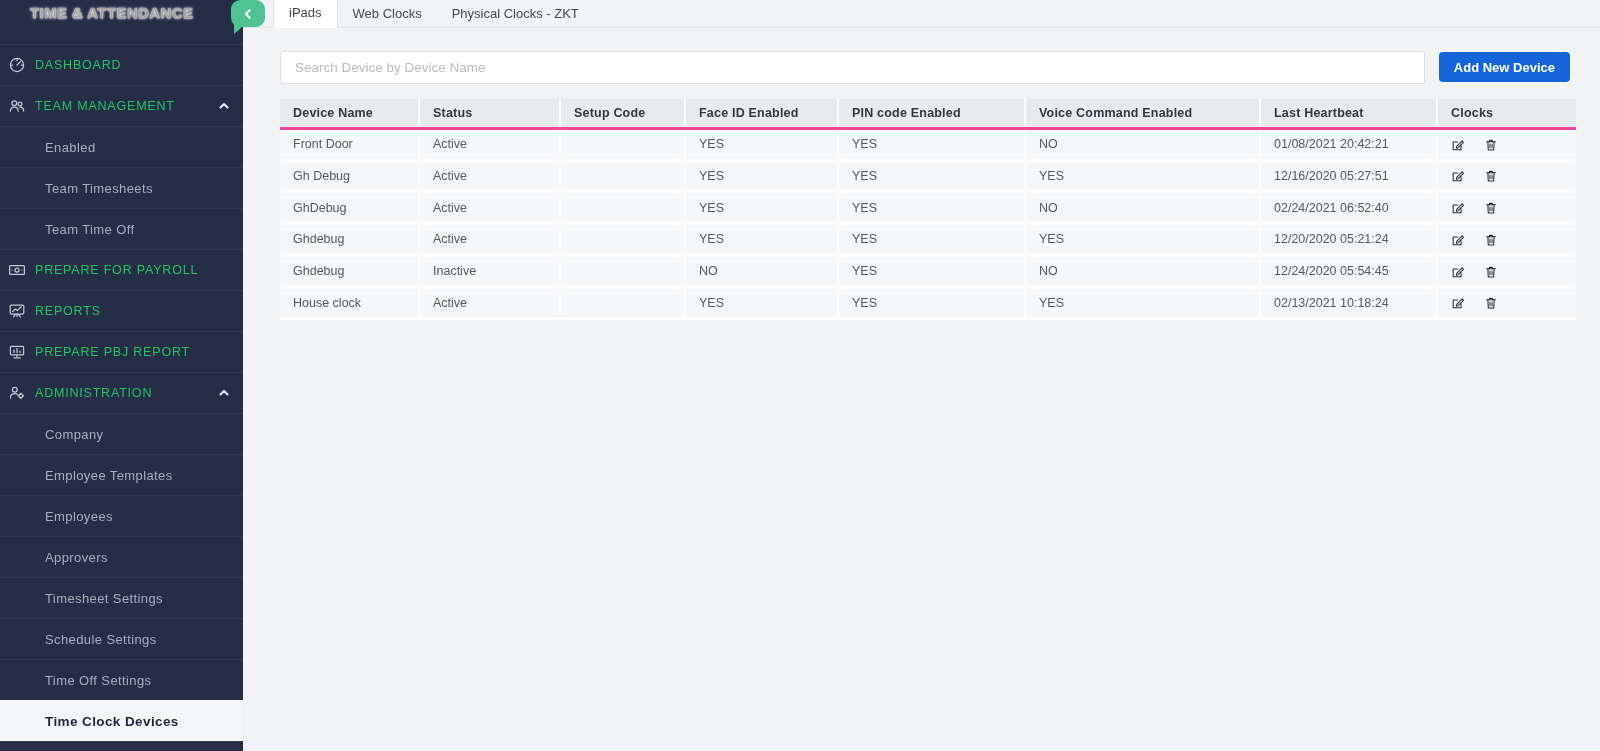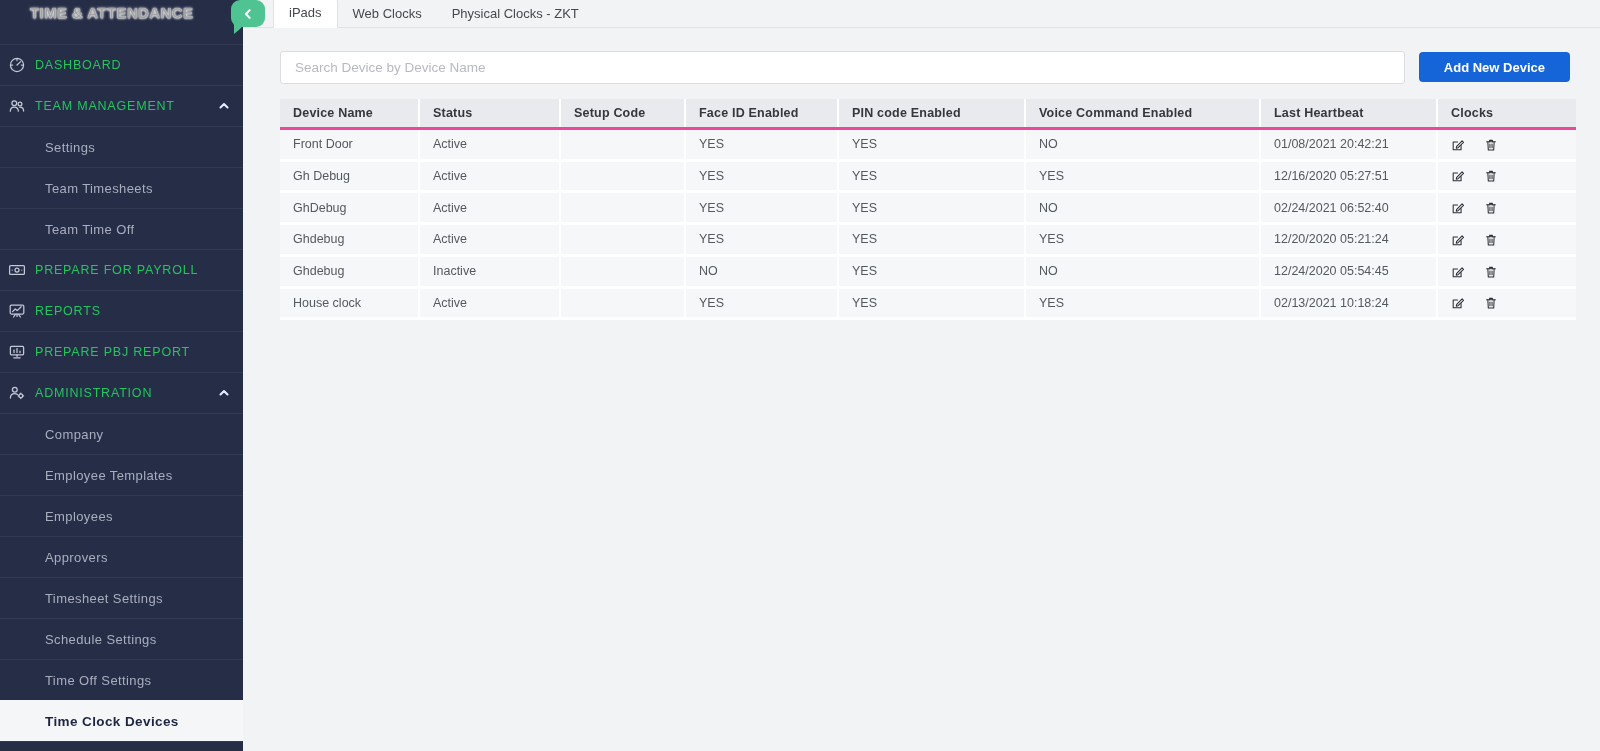--- a/index.html
+++ b/index.html
@@ -37,21 +37,21 @@
   .main{flex:1;display:flex;flex-direction:column;background:var(--page-bg);min-width:0;}
   .tabbar{height:28px;background:var(--page-bg);border-bottom:1px solid #e1e2e6;display:flex;align-items:flex-end;padding-left:30px;}
   .tab{font-size:13px;color:#46484f;padding:6px 15px 7px;cursor:pointer;position:relative;top:1px;white-space:nowrap;}
   .tab.active{background:#fff;border:1px solid #e1e2e6;border-bottom:1px solid #fff;border-radius:4px 4px 0 0;}
   .content{flex:1;padding:23px 30px 0 37px;}
   .toolbar{display:flex;align-items:flex-start;}
   .search-input{flex:1;height:33px;border:1px solid #dcdde1;border-radius:3px;background:#fff;
     padding:0 14px;font-size:13.5px;color:#4a4c52;outline:none;font-family:"Liberation Sans",sans-serif;}
   .search-input::placeholder{color:#b7bac2;}
   .add-btn{margin-left:14px;height:30px;margin-top:1px;background:var(--accent-blue);color:#fff;border:none;
-    border-radius:4px;padding:0 25px;font-size:13px;font-weight:bold;cursor:pointer;white-space:nowrap;
+    border-radius:4px;padding:0 15px;font-size:13px;font-weight:bold;cursor:pointer;white-space:nowrap;
     font-family:"Liberation Sans",sans-serif;}
 
   
   .device-table{margin-top:15px;border-collapse:collapse;table-layout:fixed;width:1296px;}
   .device-table th{background:var(--header-gray);font-size:12.5px;font-weight:bold;color:#35373e;text-align:left;
     padding:7px 13px;height:29px;border-right:2px solid #fff;border-bottom:3px solid #ec4899;letter-spacing:.2px;white-space:nowrap;overflow:hidden;}
   .device-table td{background:var(--row-gray);font-size:12.5px;color:#56585f;text-align:left;
     padding:7px 13px;height:29px;border-right:2px solid #fff;border-bottom:3px solid #fff;white-space:nowrap;overflow:hidden;}
   .device-table th:last-child,.device-table td:last-child{border-right:none;}
   .heartbeat{color:var(--heartbeat-red);}
@@ -93,21 +93,21 @@
         <path d="M2.3 14.2 c0-2.7 1.8-4.2 4-4.2 s4 1.5 4 4.2"></path>
           <path d="M11.7 10.2 c2.2 0 3.9 1.3 3.9 3.8"></path>
       </svg>
       <span class="lbl">TEAM MANAGEMENT</span>
       <svg class="caret" viewBox="0 0 14 14">
         <polyline points="3.5,8.5 7,5 10.5,8.5" fill="none" stroke="#e6ebff" stroke-width="2.1" stroke-linecap="round" stroke-linejoin="round"></polyline>
       </svg>
     </div>
 
     <div class="nav-item sub">
-      <span class="lbl">Settings</span>
+      <span class="lbl">Enabled</span>
     </div>
     <div class="nav-item sub">
       <span class="lbl">Team Timesheets</span>
     </div>
     <div class="nav-item sub">
       <span class="lbl">Team Time Off</span>
     </div>
 
     <div class="nav-item top">
       <svg class="ico line" viewBox="0 0 18 18">

